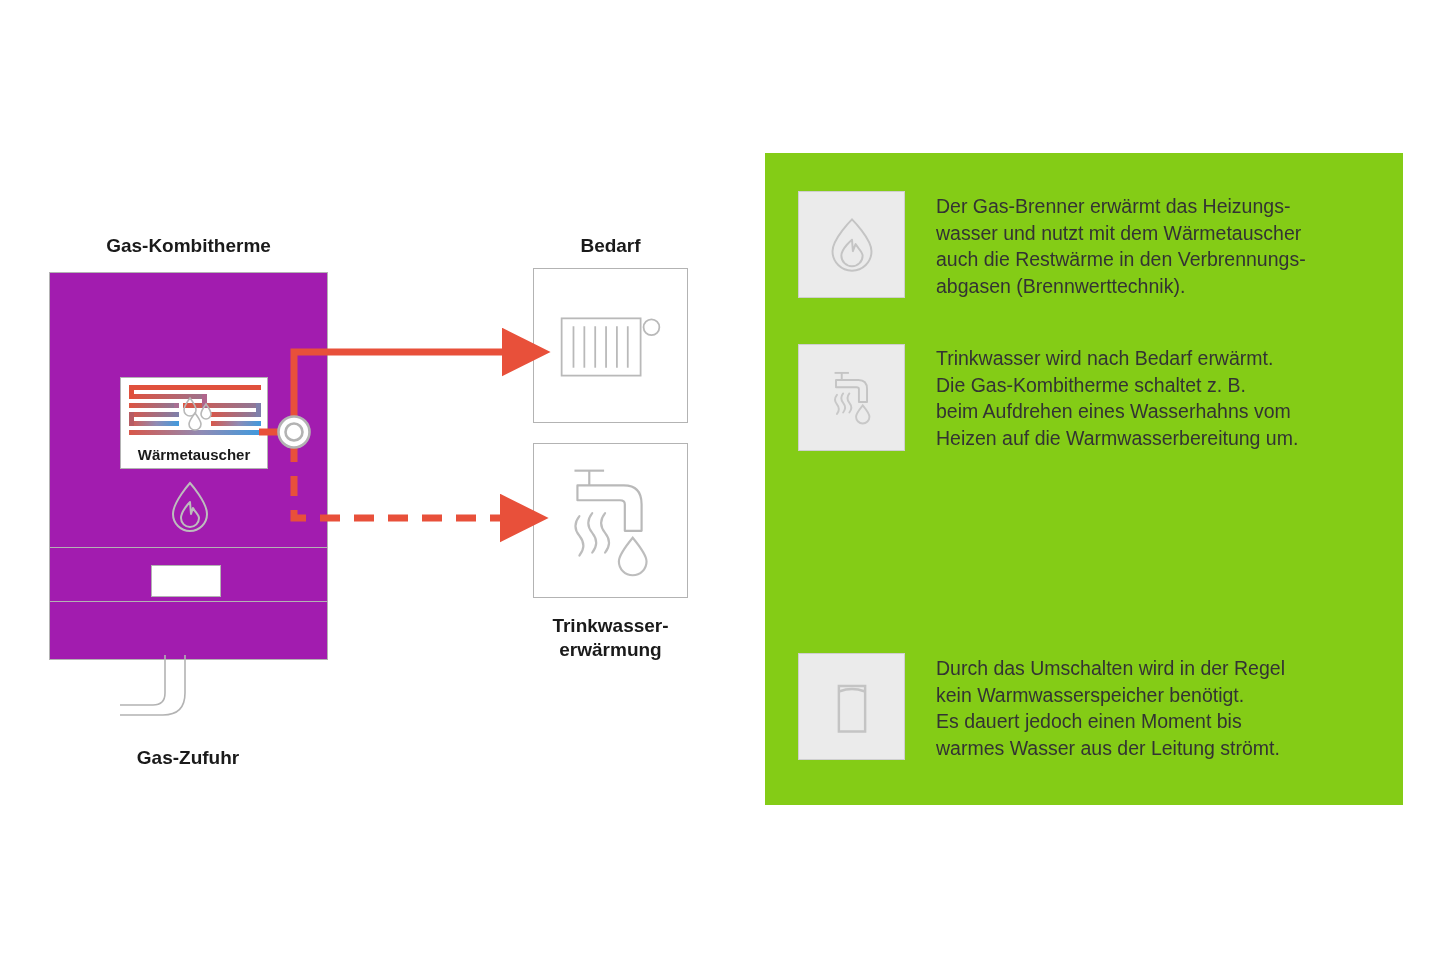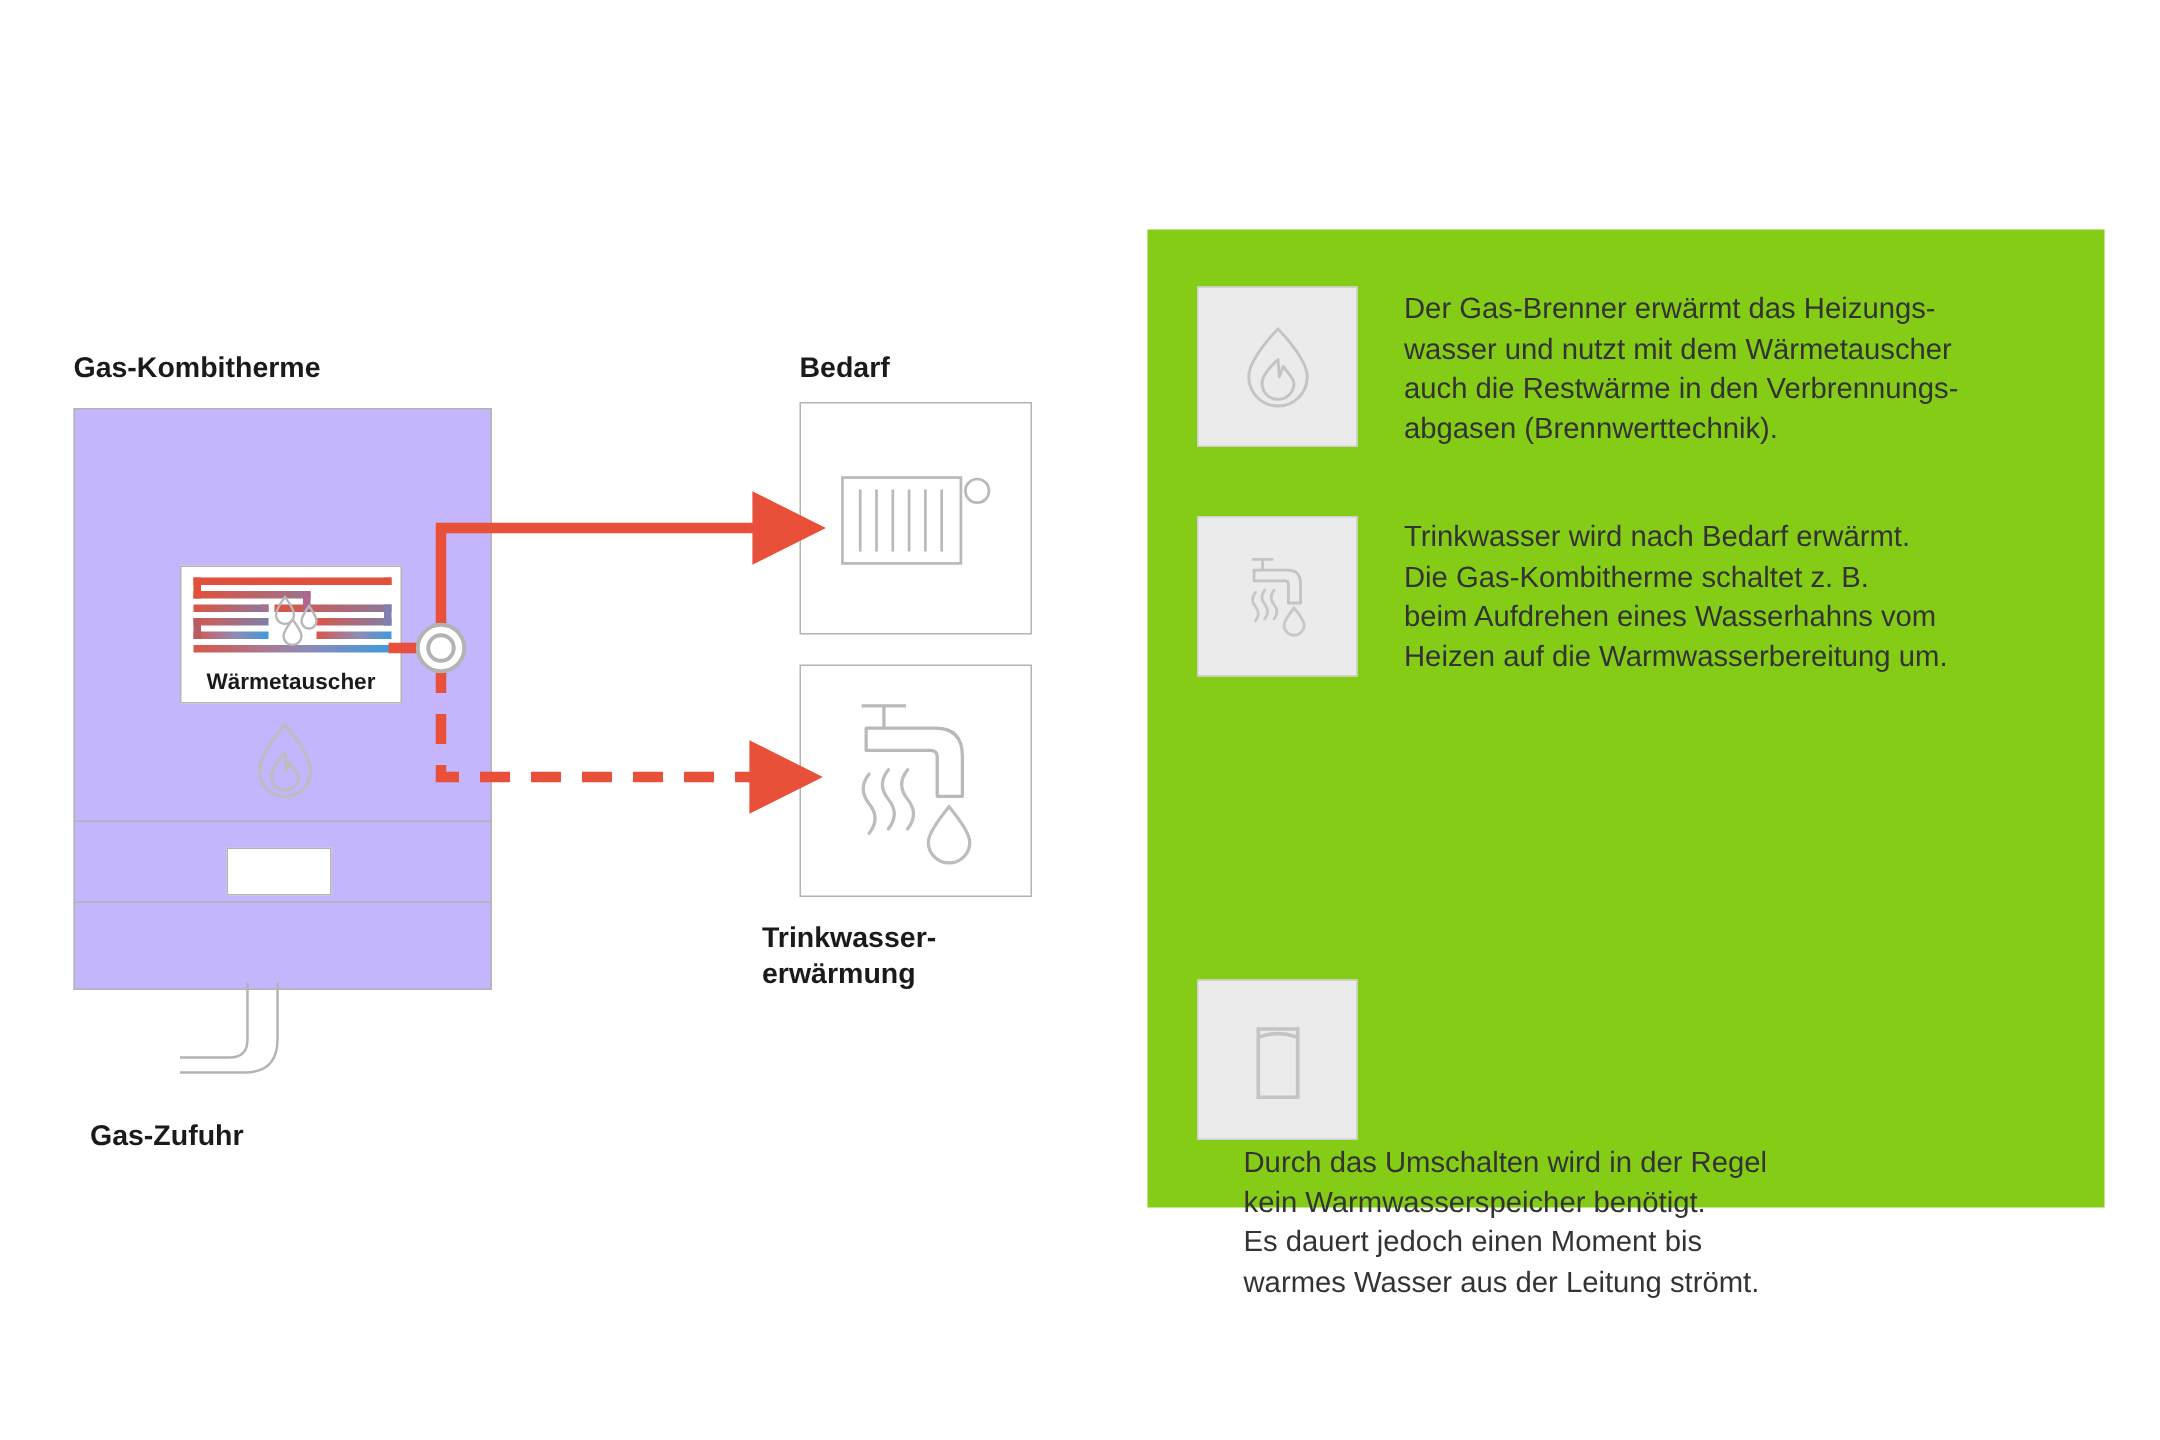--- a/index.html
+++ b/index.html
@@ -15,28 +15,28 @@
   .page-title {
     position: absolute; left: 34px; top: 152px;
     font-size: 33px; font-weight: 400; color: #1a1a1a;
     letter-spacing: -0.2px; white-space: nowrap;
   }
 
   
   .diag-label {
     position: absolute;
     font-size: 19px; font-weight: 700; color: #1a1a1a;
-    line-height: 1.25; white-space: pre-line;
+    text-align: center; line-height: 1.25; white-space: pre-line;
   }
 
   
   .boiler-body {
     position: absolute; left: 49px; top: 272px;
     width: 279px; height: 388px;
-    border: 1.6px solid #b3b3b3; background: #c4b5fd;
+    border: 1.6px solid #b3b3b3; background: #a21caf;
   }
   .boiler-div {
     position: absolute; left: 0; width: 100%;
     border-top: 1.6px solid #b3b3b3;
   }
   .boiler-div.d1 { top: 274px; }
   .boiler-div.d2 { top: 328px; }
   .control-rect {
     position: absolute; left: 101px; top: 292px;
     width: 70px; height: 32px;
@@ -78,21 +78,21 @@
     width: 638px; height: 652px;
     background: #84cc16;
   }
   .info-row {
     position: absolute; left: 33px;
     display: flex; align-items: flex-start;
   }
   .info-row.r0 { top: 38px; }
   .info-row.r1 { top: 190px; align-items: center; }
   .info-row.r2 { top: 345px; }
-  .info-row.r3 { top: 500px; flex-direction: column; }
+  .info-row.r3 { top: 500px; }
   .info-icon {
     width: 107px; height: 107px; flex: 0 0 107px;
     border: 1.6px solid #cfcfcf; background: #ebebeb;
     display: flex; align-items: center; justify-content: center;
   }
   .info-text {
     margin-left: 31px; padding-top: 2px;
     font-size: 19.5px; line-height: 1.37; color: #333333;
     white-space: pre-line;
   }

